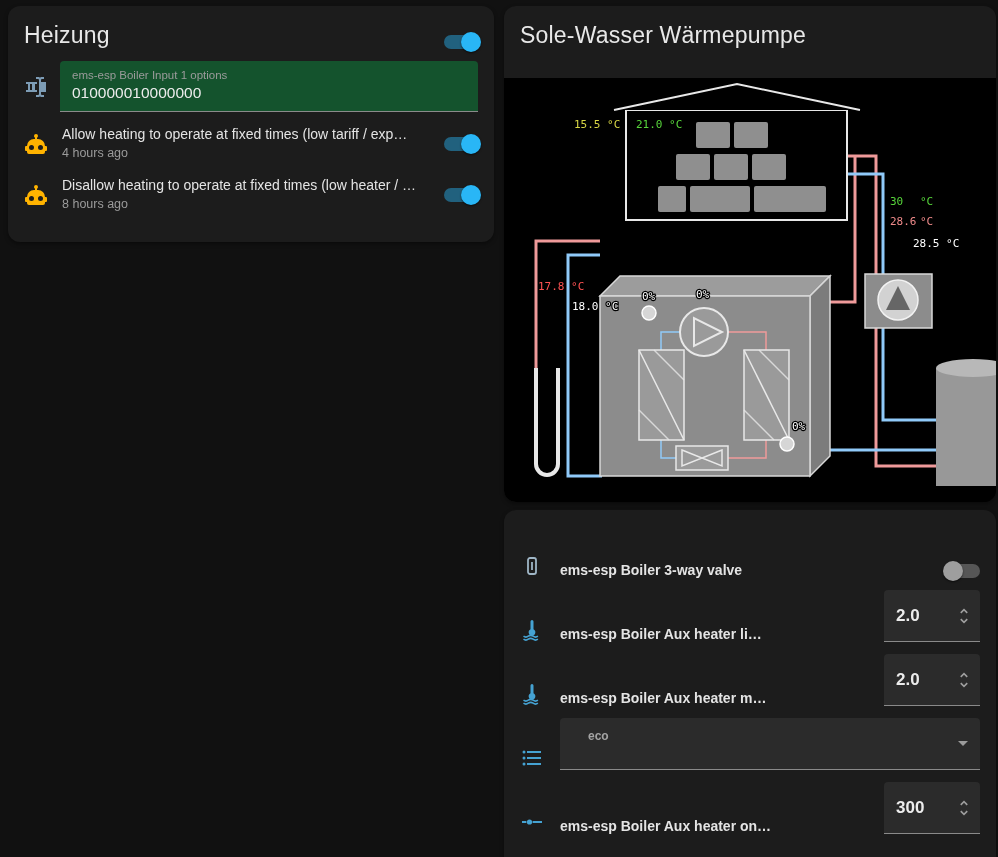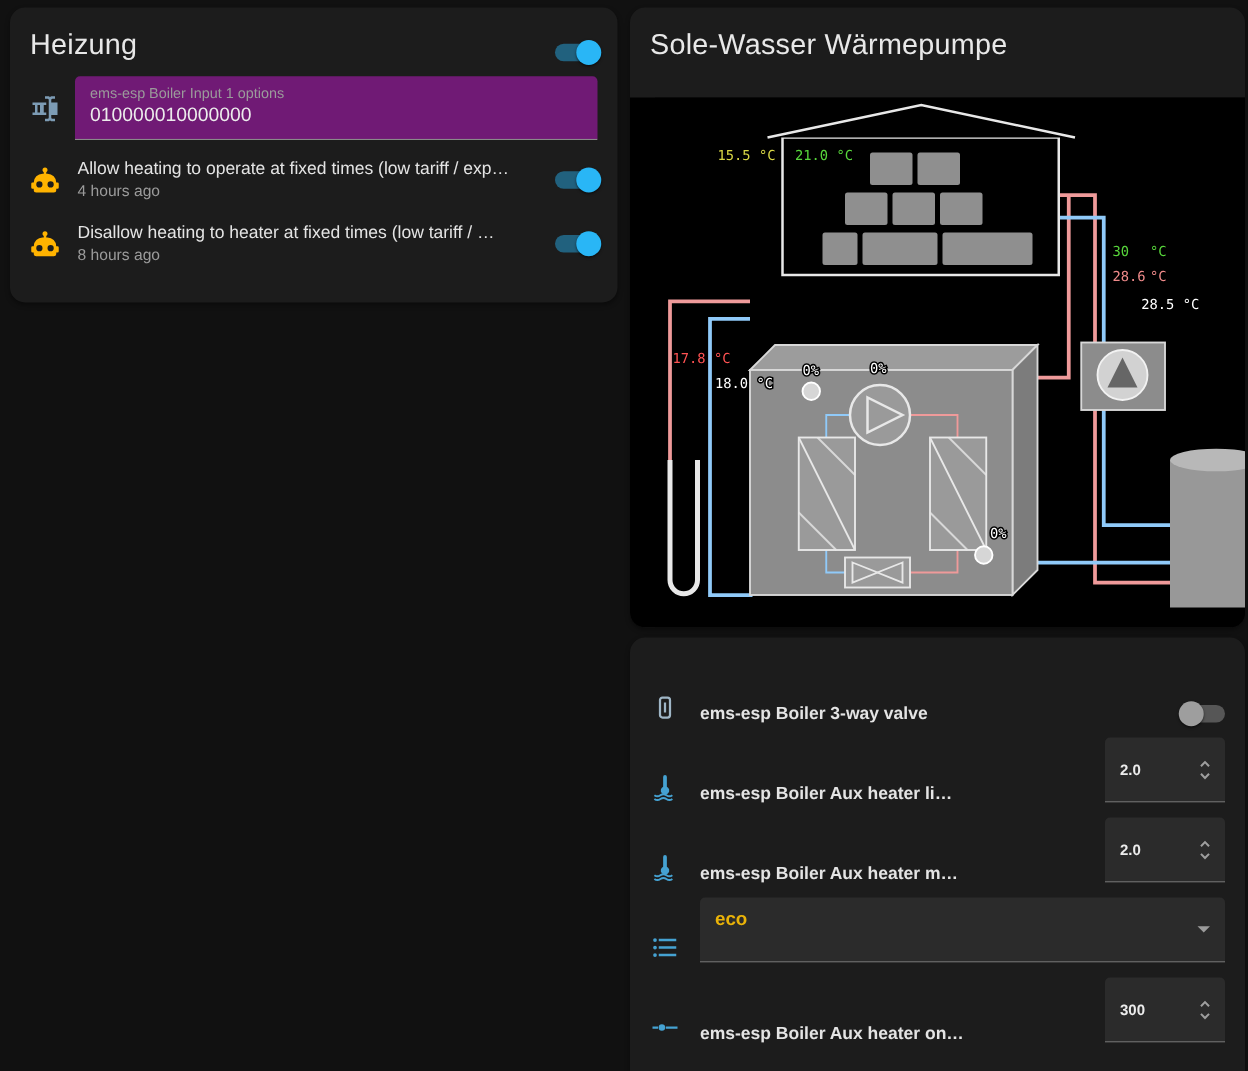--- a/index.html
+++ b/index.html
@@ -30,21 +30,21 @@
   .switch.on{background:rgba(41,182,246,.45);}
   .switch.on .knob{right:-3px;background:#29b6f6;}
   .switch.off{background:#565656;}
   .switch.off .knob{left:-3px;background:#9e9e9e;}
 
   
   .hz-field-row{display:flex;align-items:center;gap:12px;padding:2px 16px 6px 16px;}
   .icon{width:24px;height:24px;flex:0 0 auto;display:flex;align-items:center;justify-content:center;}
   .icon svg{width:24px;height:24px;display:block;}
   .textfield{
-    flex:1;background:#701a75;border-radius:4px 4px 0 0;
+    flex:1;background:#14532d;border-radius:4px 4px 0 0;
     border-bottom:1px solid #8a8a8a;padding:7px 12px 8px 12px;
   }
   .tf-label{font-size:11.5px;color:#9b9b9b;line-height:14px;}
   .tf-value{font-size:15.5px;color:#ececec;line-height:20px;margin-top:1px;}
 
   .auto-row{display:flex;align-items:center;gap:14px;padding:7px 16px;}
   .auto-texts{flex:1;min-width:0;}
   .auto-name{font-size:14px;color:#e4e4e4;line-height:19px;white-space:nowrap;overflow:hidden;text-overflow:ellipsis;}
   .auto-time{font-size:12.5px;color:#9b9b9b;line-height:17px;margin-top:1px;}
 
@@ -61,30 +61,30 @@
   .ctl-row{display:flex;align-items:flex-end;gap:16px;padding:0 16px;font-weight:bold;}
   .ctl-row.toggle-row{height:56px;}
   .ctl-row.field-row{height:64px;}
   .ctl-name{flex:1;min-width:0;font-size:14px;color:#e4e4e4;white-space:nowrap;overflow:hidden;text-overflow:ellipsis;}
   .numfield{
     width:96px;height:52px;flex:0 0 auto;box-sizing:border-box;
     background:#2b2b2b;border-radius:4px 4px 0 0;border-bottom:1px solid #8a8a8a;
     display:flex;align-items:center;justify-content:space-between;
     padding:0 6px 0 12px;cursor:text;
   }
-  .num-value{font-size:12px;color:#ececec;}
+  .num-value{font-size:17px;color:#ececec;}
   .stepper{width:20px;height:20px;color:#9e9e9e;cursor:pointer;}
   .stepper svg{width:20px;height:20px;display:block;}
   .selectfield{
     flex:1;height:52px;box-sizing:border-box;position:relative;
     background:#2b2b2b;border-radius:4px 4px 0 0;border-bottom:1px solid #8a8a8a;
     padding:7px 36px 0 12px;cursor:pointer;
   }
   .sel-label{font-size:11.5px;color:#9b9b9b;line-height:14px;}
-  .sel-value{font-size:15px;color:#eab308;line-height:20px;margin-top:1px;}
+  .sel-value{font-size:12px;color:#a3a3a3;line-height:20px;margin-top:1px;margin-left:16px;}
   .sel-caret{
     position:absolute;right:12px;top:23px;width:0;height:0;
     border-left:5px solid transparent;border-right:5px solid transparent;
     border-top:5px solid #9b9b9b;
   }
 </style>
 </head>
 <body>
 
 <div class="card" id="card-heizung">
@@ -122,21 +122,21 @@
       </div>
   </div>
 
   <div class="auto-row">
     <span class="icon" style="color:#ffb300">
       <svg viewBox="0 0 24 24">
           <path fill="currentColor" d="M12,2A2,2 0 0,1 14,4C14,4.74 13.6,5.39 13,5.73V7H14A7,7 0 0,1 21,14H22A1,1 0 0,1 23,15V18A1,1 0 0,1 22,19H21V20A2,2 0 0,1 19,22H5A2,2 0 0,1 3,20V19H2A1,1 0 0,1 1,18V15A1,1 0 0,1 2,14H3A7,7 0 0,1 10,7H11V5.73C10.4,5.39 10,4.74 10,4A2,2 0 0,1 12,2M7.5,13A2.5,2.5 0 0,0 5,15.5A2.5,2.5 0 0,0 7.5,18A2.5,2.5 0 0,0 10,15.5A2.5,2.5 0 0,0 7.5,13M16.5,13A2.5,2.5 0 0,0 14,15.5A2.5,2.5 0 0,0 16.5,18A2.5,2.5 0 0,0 19,15.5A2.5,2.5 0 0,0 16.5,13Z"></path>
         </svg>
     </span>
     <div class="auto-texts">
-      <div class="auto-name">Disallow heating to heater at fixed times (low tariff / …</div>
+      <div class="auto-name">Disallow heating to operate at fixed times (low heater / …</div>
       <div class="auto-time">8 hours ago</div>
     </div>
     <div class="switch on">
         <div class="knob"></div>
       </div>
   </div>
 </div>
 
 <div class="card" id="card-pump">
   <div class="card-header">

